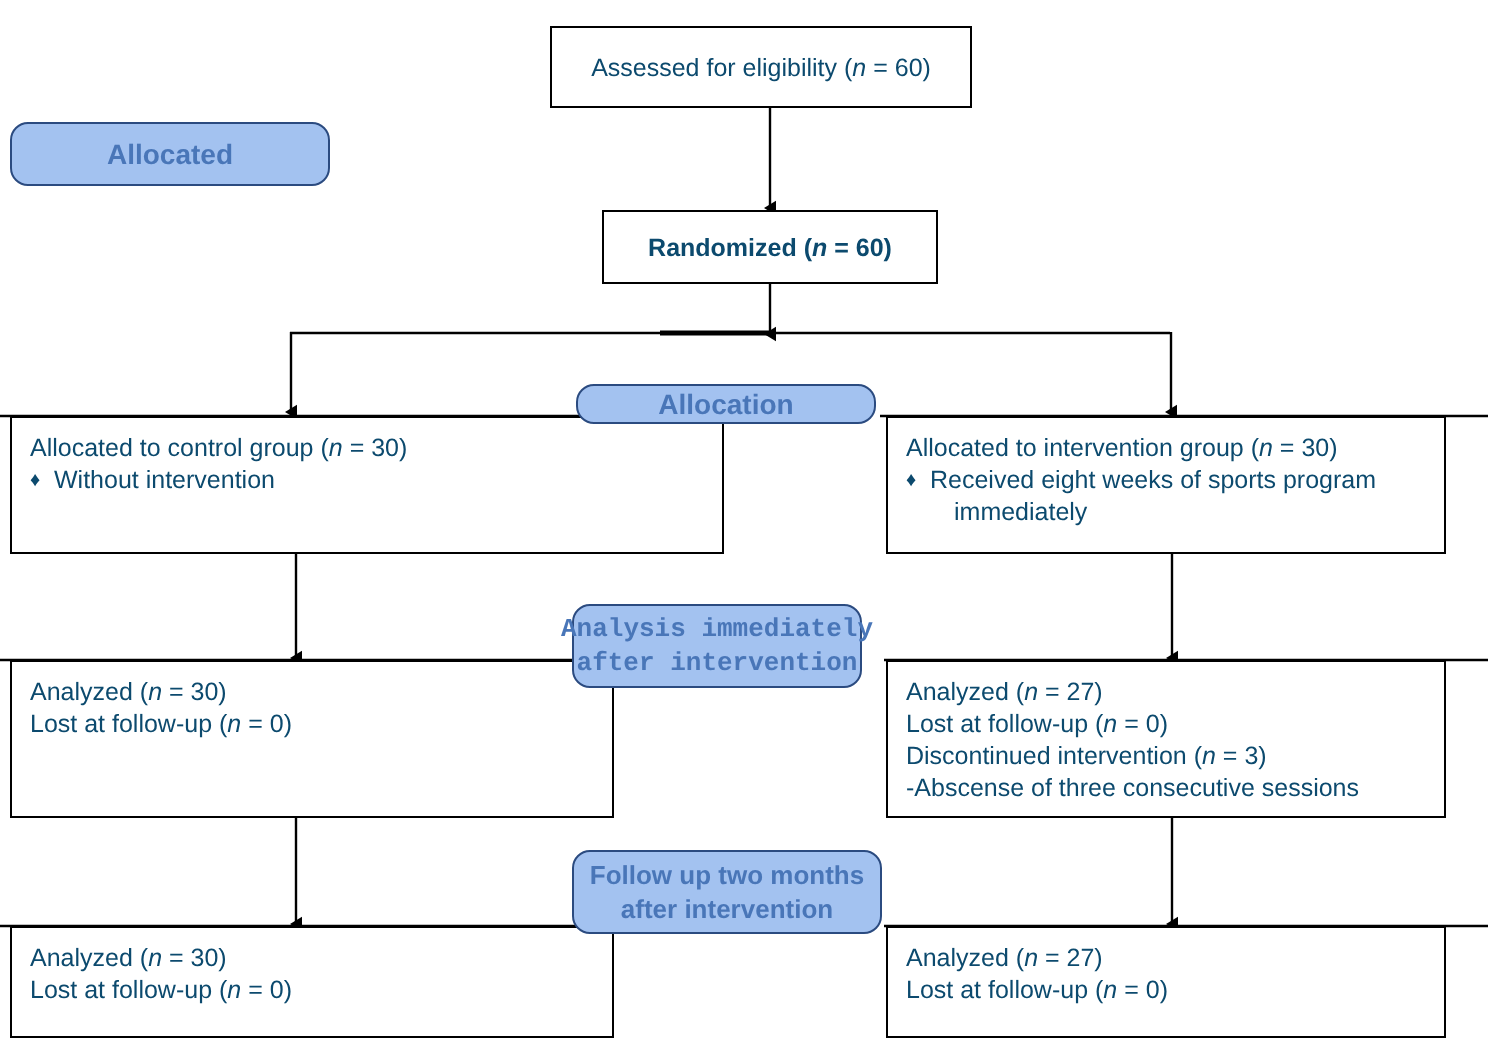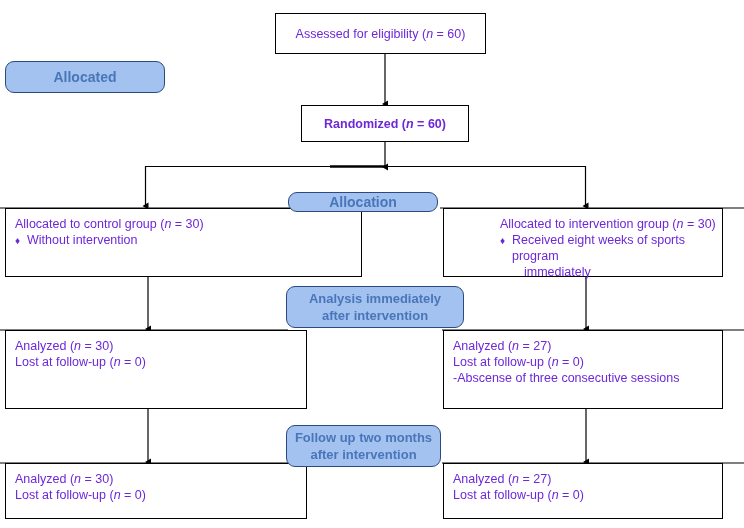--- a/index.html
+++ b/index.html
@@ -35,21 +35,21 @@
   }
 
   
   .node {
     position: absolute;
     box-sizing: border-box;
     border: 1px solid #000000;
     background: #ffffff;
     font-size: 12.5px;
     line-height: 16px;
-    color: #6d28d9;
+    color: #0c4a6e;
   }
   .node .inner {
     padding: 7px 9px 6px 9px;
   }
   .node.center .inner {
     padding: 0;
     height: 100%;
     display: flex;
     align-items: center;
     justify-content: center;
@@ -166,21 +166,21 @@
       <div class="line">
         <span>Allocated to control group (</span><span class="ital">n</span><span> = 30)</span>
       </div>
       <div class="bullet-row">
         <span class="bullet-mark">♦</span>
         <span class="bullet-text">Without intervention</span>
       </div>
     </div>
   </div>
 
-  <div class="node" style="left:443px; top:208px; width:280px; height:69px;padding-left:47px;">
+  <div class="node" style="left:443px; top:208px; width:280px; height:69px;">
     <div class="inner">
       <div class="line">
         <span>Allocated to intervention group (</span><span class="ital">n</span><span> = 30)</span>
       </div>
       <div class="bullet-row">
         <span class="bullet-mark">♦</span>
         <span class="bullet-text">
           <span>Received eight weeks of sports program</span>
           <span class="cont">immediately</span>
         </span>
@@ -200,20 +200,23 @@
   </div>
 
   <div class="node" style="left:443px; top:330px; width:280px; height:79px;">
     <div class="inner">
       <div class="line">
         <span>Analyzed (</span><span class="ital">n</span><span> = 27)</span>
       </div>
       <div class="line">
         <span>Lost at follow-up (</span><span class="ital">n</span><span> = 0)</span>
       </div>
+      <div class="line">
+        <span>Discontinued intervention (</span><span class="ital">n</span><span> = 3)</span>
+      </div>
       <div class="line">-Abscense of three consecutive sessions</div>
     </div>
   </div>
 
   <div class="node" style="left:5px; top:463px; width:302px; height:56px;">
     <div class="inner">
       <div class="line">
         <span>Analyzed (</span><span class="ital">n</span><span> = 30)</span>
       </div>
       <div class="line">
@@ -234,21 +237,21 @@
   </div>
 
   <div class="badge one-line" style="left:5px; top:61px; width:160px; height:32px;">
     <span class="bline">Allocated</span>
   </div>
 
   <div class="badge one-line" style="left:288px; top:192px; width:150px; height:20px;">
     <span class="bline">Allocation</span>
   </div>
 
-  <div class="badge" style="left:286px; top:286px; width:178px; height:42px;">
+  <div class="badge" style="left:286px; top:302px; width:145px; height:42px;font-family:Liberation Mono, monospace;">
     <span class="bline">Analysis immediately</span>
     <span class="bline">after intervention</span>
   </div>
 
   <div class="badge" style="left:286px; top:425px; width:155px; height:42px;">
     <span class="bline">Follow up two months</span>
     <span class="bline">after intervention</span>
   </div>
 
 </div>

